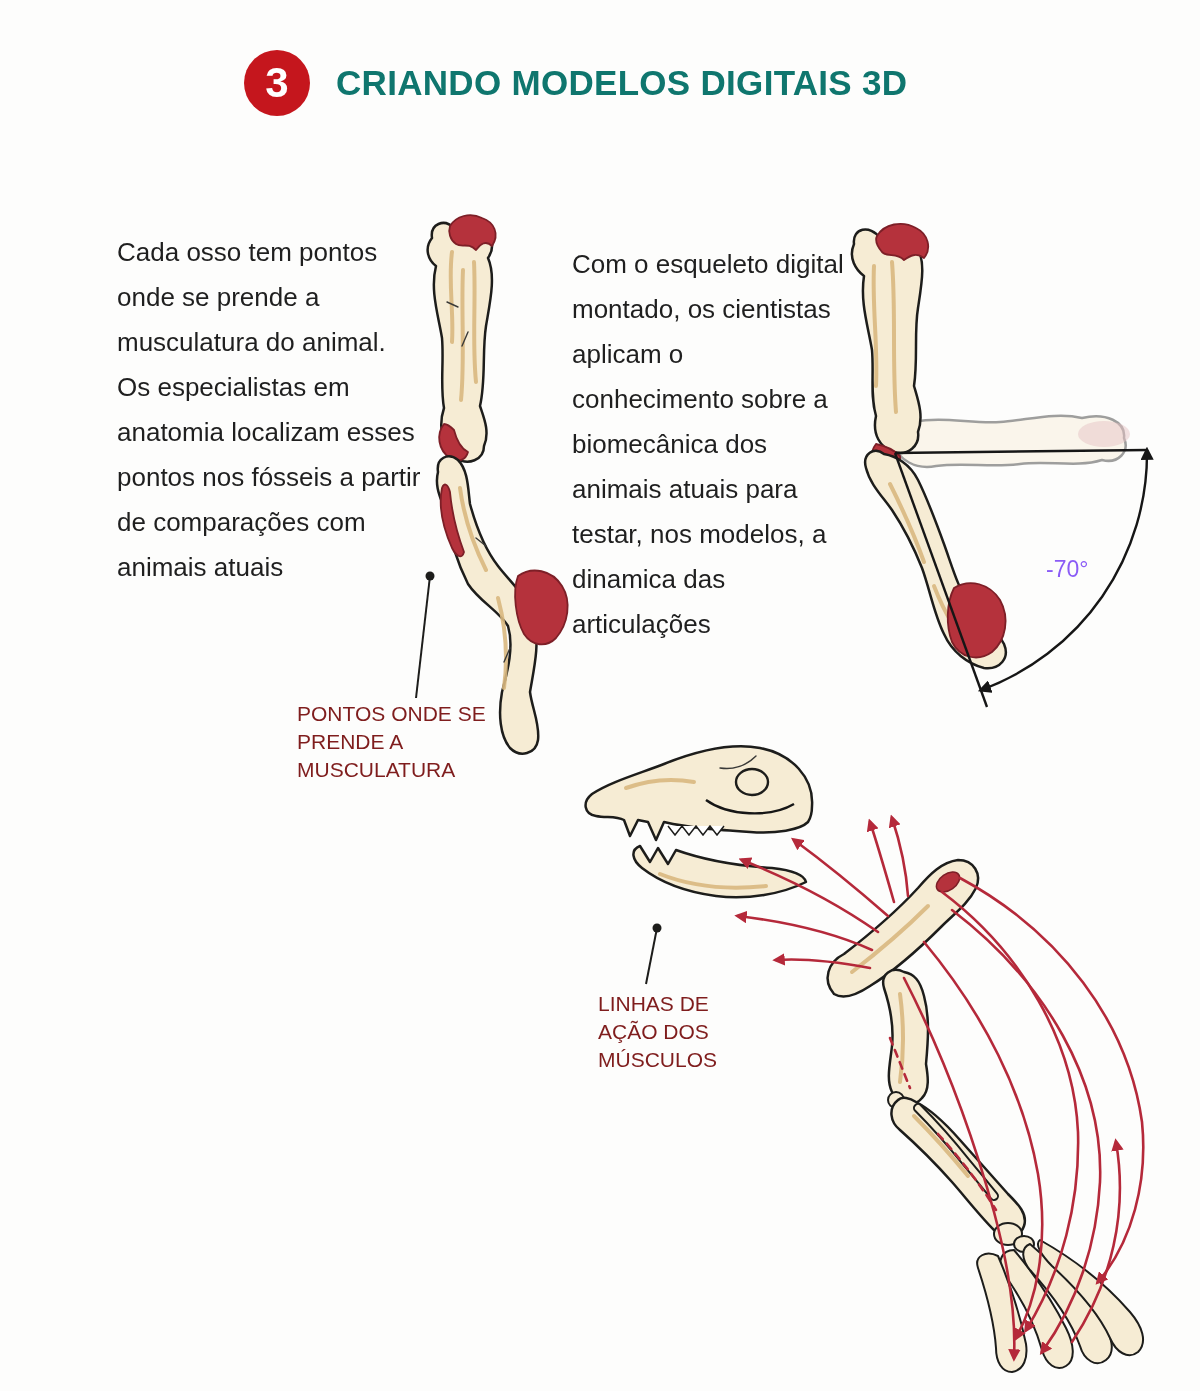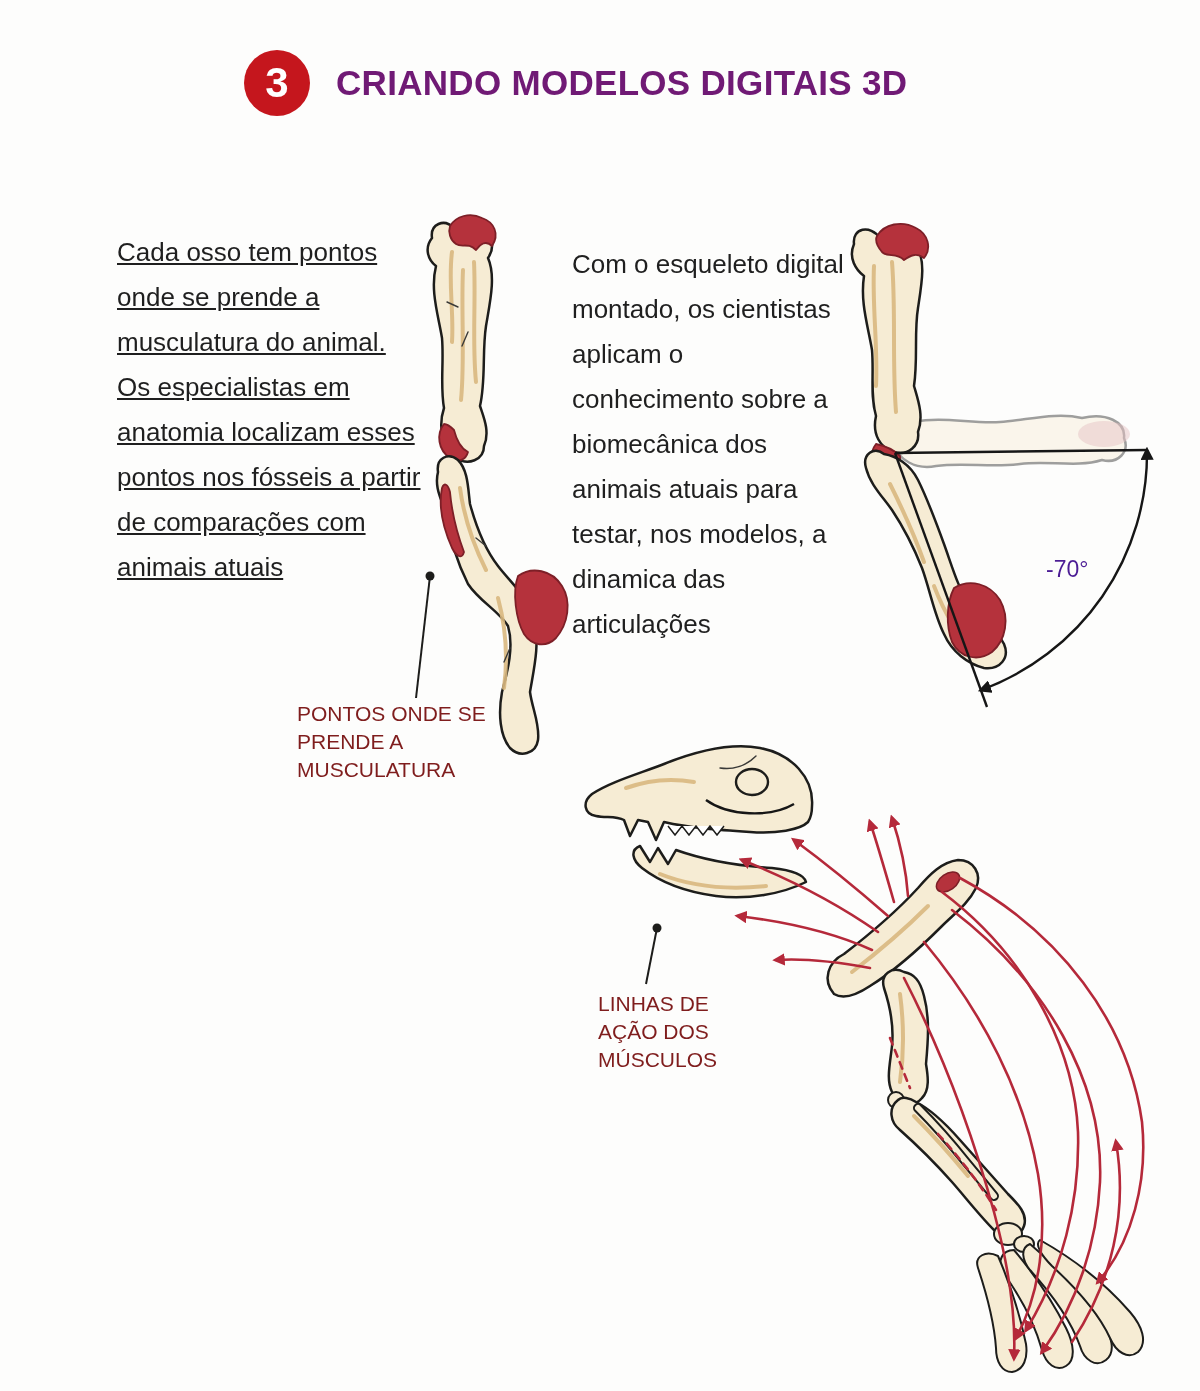--- a/index.html
+++ b/index.html
@@ -3,32 +3,32 @@
 <meta charset="utf-8">
 <style>
   * { margin:0; padding:0; box-sizing:border-box; }
   body { background:#ffffff; font-family:"Liberation Sans", sans-serif; color:#1d1d1b; }
   .page { position:relative; width:1200px; height:1391px; background:#fdfdfc; overflow:hidden; }
 
   .header { position:absolute; left:244px; top:50px; display:flex; align-items:center; gap:26px; }
   .badge { width:66px; height:66px; border-radius:50%; background:#c5161d; color:#fff;
            display:flex; align-items:center; justify-content:center;
            font-size:42px; font-weight:bold; }
-  .title { font-size:35px; font-weight:bold; letter-spacing:0.3px; color:#701a75; }
+  .title { font-size:35px; font-weight:bold; letter-spacing:0.3px; color:#0f766e; }
 
   .para { position:absolute; font-size:26px; line-height:45px; color:#1f1f1f; }
-  .p1 { left:117px; top:230px; width:305px;text-decoration:underline; }
+  .p1 { left:117px; top:230px; width:305px; }
   .p2 { left:572px; top:230px; width:280px;margin-top:12px; }
   .p3 { left:115px; top:840px; width:470px; }
 
   .ann { position:absolute; font-size:21px; line-height:28px; color:#7f1d1d; }
   .ann1 { left:297px; top:700px; width:190px; }
   .ann2 { left:598px; top:990px; width:145px; }
 
-  .angle-label { position:absolute; left:1046px; top:556px; font-size:23px; color:#4c1d95; }
+  .angle-label { position:absolute; left:1046px; top:556px; font-size:23px; color:#8b5cf6; }
 
   svg.illo { position:absolute; overflow:visible; }
 
   .bone { fill:#f6ecd4; stroke:#1d1d1b; stroke-width:2.5; stroke-linejoin:round; }
   .bone-thin { fill:#f6ecd4; stroke:#1d1d1b; stroke-width:2; stroke-linejoin:round; }
   .shade { fill:none; stroke:#d9b87f; stroke-width:4; stroke-linecap:round; opacity:0.9; }
   .crack { fill:none; stroke:#3a3a38; stroke-width:1.4; stroke-linecap:round; }
   .muscle { fill:#b5323c; stroke:#7d1f27; stroke-width:1.8; stroke-linejoin:round; }
   .redline { fill:none; stroke:#b5293a; stroke-width:2.6; stroke-linecap:round; }
   .blackline { fill:none; stroke:#161616; stroke-width:2.4; }

